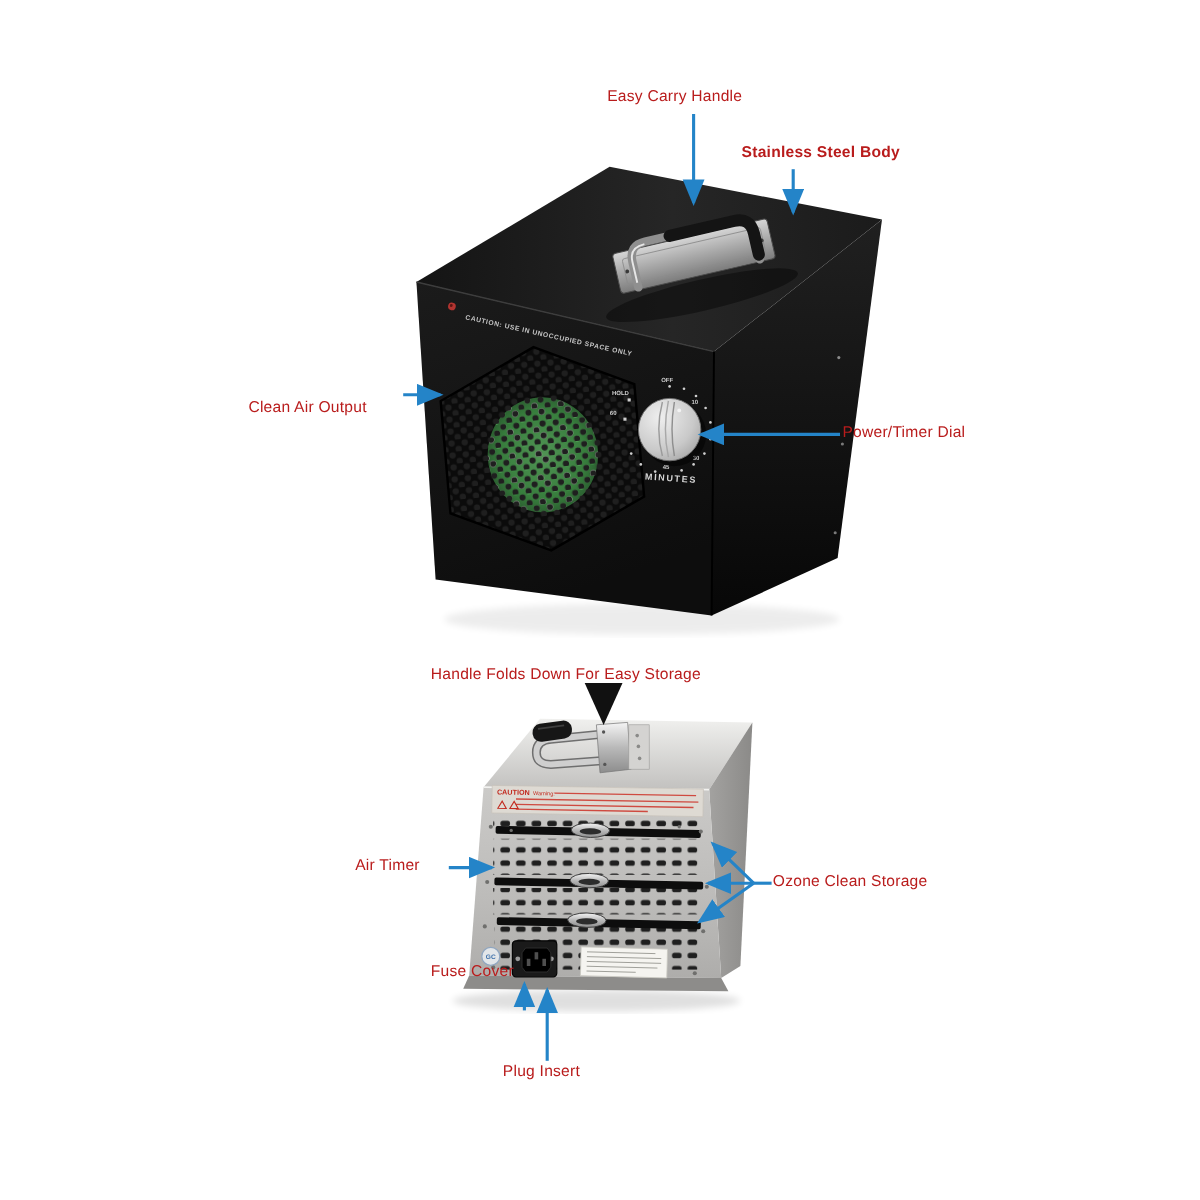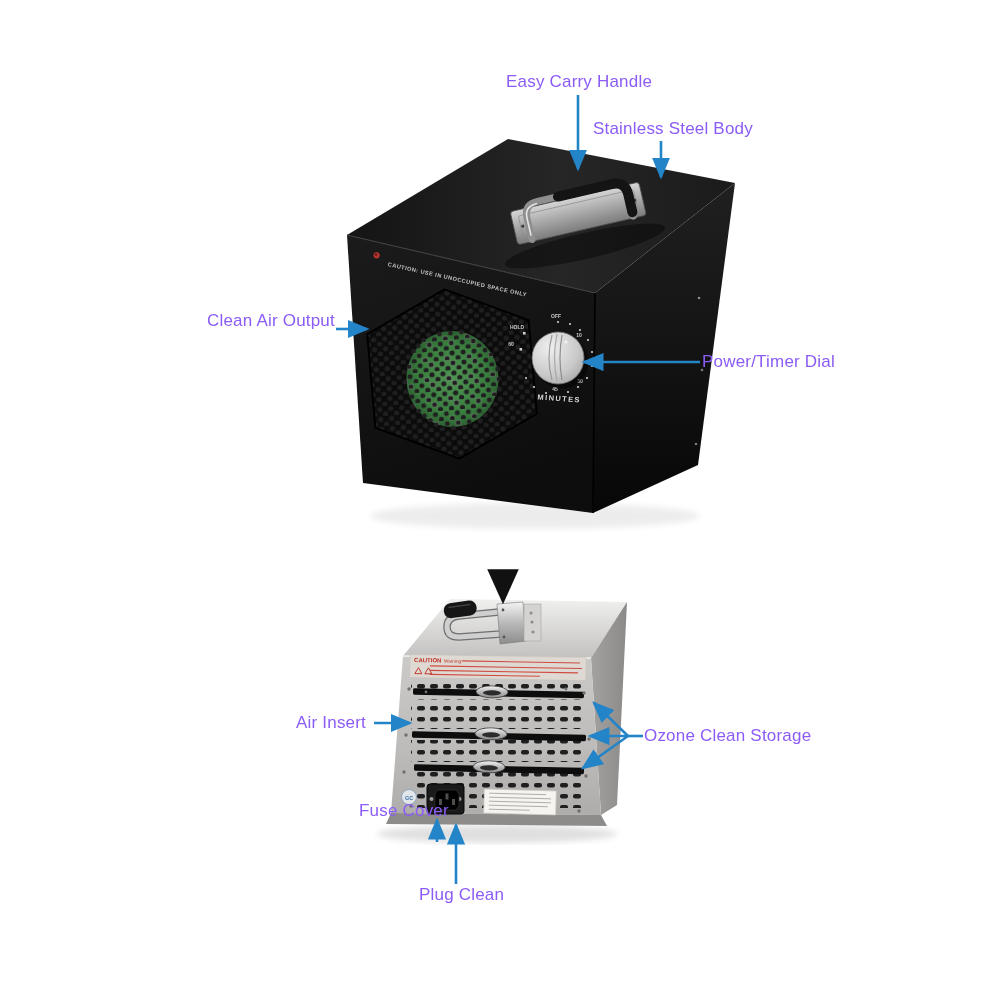--- a/index.html
+++ b/index.html
@@ -2,21 +2,21 @@
 <html><head>
 <meta charset="utf-8">
 <style>
   html,body{margin:0;padding:0;background:#fff;}
   .canvas{
     position:relative;width:1000px;height:1000px;background:#ffffff;
     font-family:"Liberation Sans", sans-serif;overflow:hidden;
   }
   .scene{position:absolute;left:0;top:0;}
   .callout{
-    position:absolute;color:#8b5cf6;font-size:17px;line-height:1.05;
+    position:absolute;color:#b91c1c;font-size:13px;line-height:1.05;
     white-space:nowrap;letter-spacing:.2px;
   }
 </style>
 </head>
 <body>
 
 <div class="canvas">
 
 <svg class="scene" width="1000" height="1000" viewBox="0 0 1000 1000">
   <defs>
@@ -282,21 +282,22 @@
     <path d="M628,736 L594,703" marker-end="url(#mblue)"></path>
     <path d="M628,736 L590,736" marker-end="url(#mblue)"></path>
     <path d="M628,736 L583,768" marker-end="url(#mblue)"></path>
     <path d="M437,842 V820" marker-end="url(#mblue)"></path>
     <path d="M456,884 V825" marker-end="url(#mblue)"></path>
   </g>
   <path d="M503,577 V599" stroke="#111111" stroke-width="3.5" fill="none" marker-end="url(#mblack)"></path>
 </svg>
 
 <div class="callout" style="left:506px;top:73px;">Easy Carry Handle</div>
-<div class="callout" style="left:593px;top:120px;">Stainless Steel Body</div>
-<div class="callout" style="left:207px;top:312px;">Clean Air Output</div>
+<div class="callout" style="left:618px;top:120px;font-weight:bold;">Stainless Steel Body</div>
+<div class="callout" style="left:207px;top:332px;">Clean Air Output</div>
 <div class="callout" style="left:702px;top:353px;text-align:right;">Power/Timer Dial</div>
-<div class="callout" style="left:296px;top:714px;">Air Insert</div>
+<div class="callout" style="left:359px;top:555px;">Handle Folds Down For Easy Storage</div>
+<div class="callout" style="left:296px;top:714px;">Air Timer</div>
 <div class="callout" style="left:644px;top:727px;">Ozone Clean Storage</div>
 <div class="callout" style="left:359px;top:802px;">Fuse Cover</div>
-<div class="callout" style="left:419px;top:886px;">Plug Clean</div>
+<div class="callout" style="left:419px;top:886px;">Plug Insert</div>
 
 </div>
 
 </body></html>

